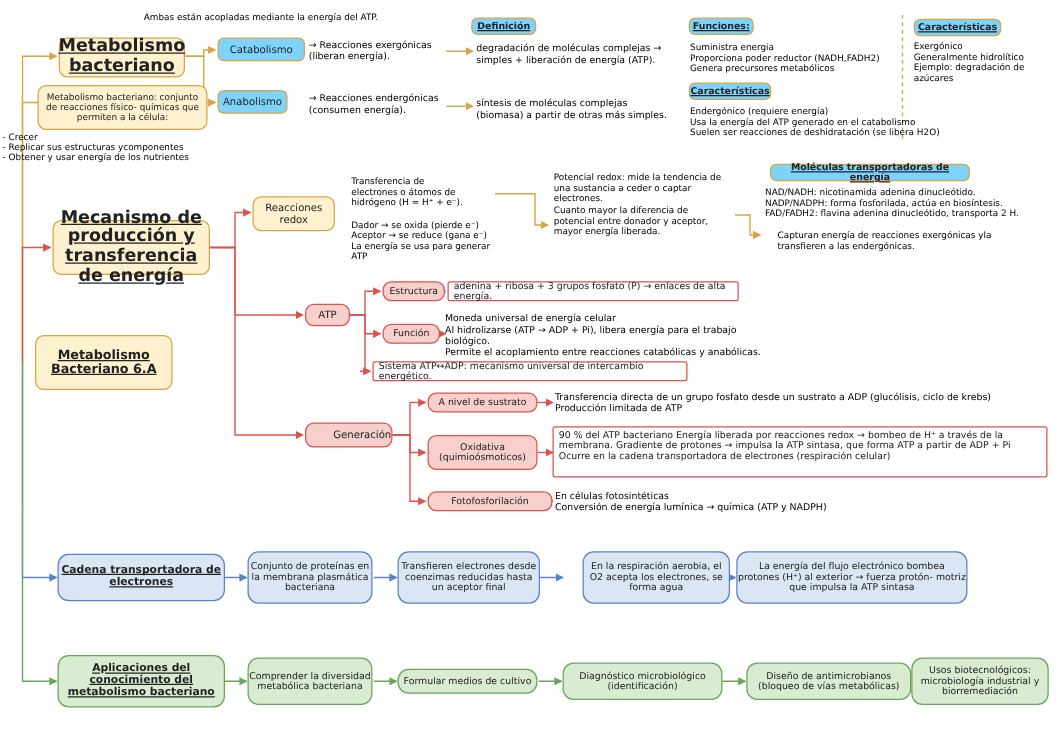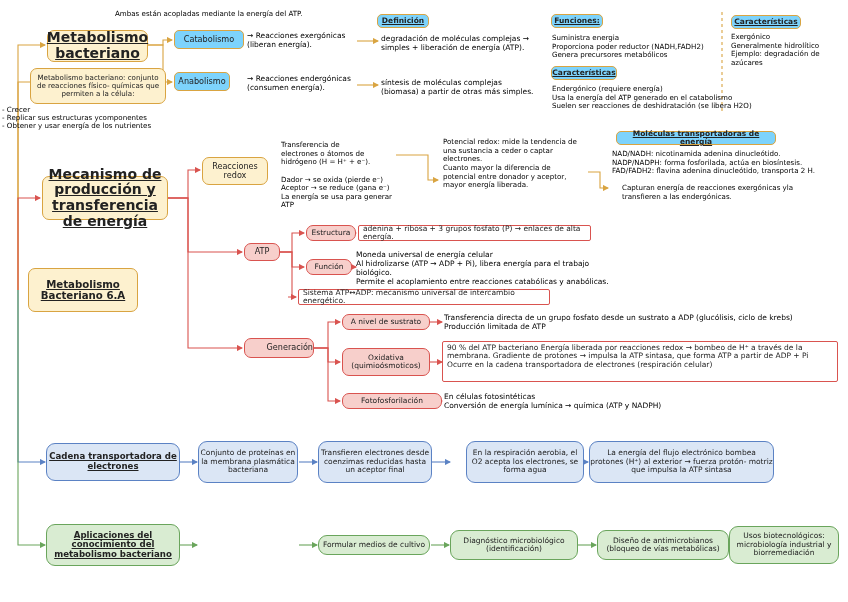--- a/index.html
+++ b/index.html
@@ -280,20 +280,25 @@
     <span>La energía del flujo electrónico bombea
 protones (H⁺) al exterior → fuerza protón-
 motriz que impulsa la ATP sintasa</span>
   </div>
 
   <div class="node g-box bold u fs85" style="left:46px;top:524px;width:134px;height:42px;">
     <span>Aplicaciones del
 conocimiento del
 metabolismo bacteriano</span>
   </div>
+  <div class="node g-box fs75" style="left:198px;top:526px;width:100px;height:38px;">
+    <span>Comprender la
+diversidad metabólica
+bacteriana</span>
+  </div>
   <div class="node g-box fs75" style="left:318px;top:535px;width:112px;height:20px;">
     <span>Formular medios de cultivo</span>
   </div>
   <div class="node g-box fs75" style="left:450px;top:530px;width:128px;height:30px;">
     <span>Diagnóstico microbiológico
 (identificación)</span>
   </div>
   <div class="node g-box fs75" style="left:597px;top:530px;width:132px;height:30px;">
     <span>Diseño de antimicrobianos
 (bloqueo de vías metabólicas)</span>

